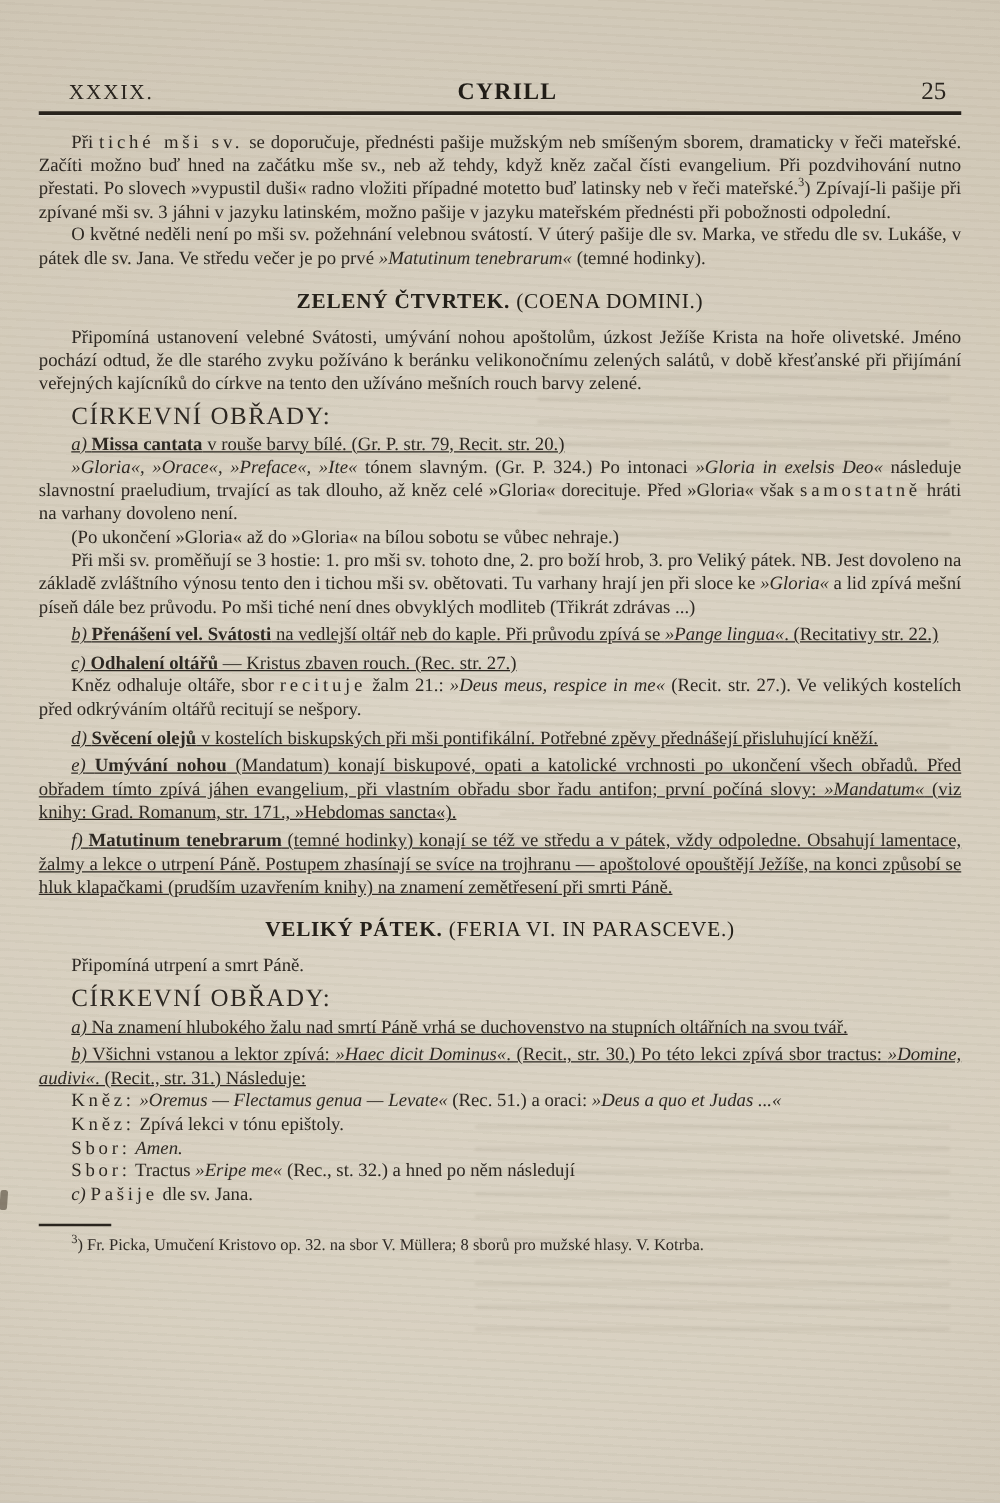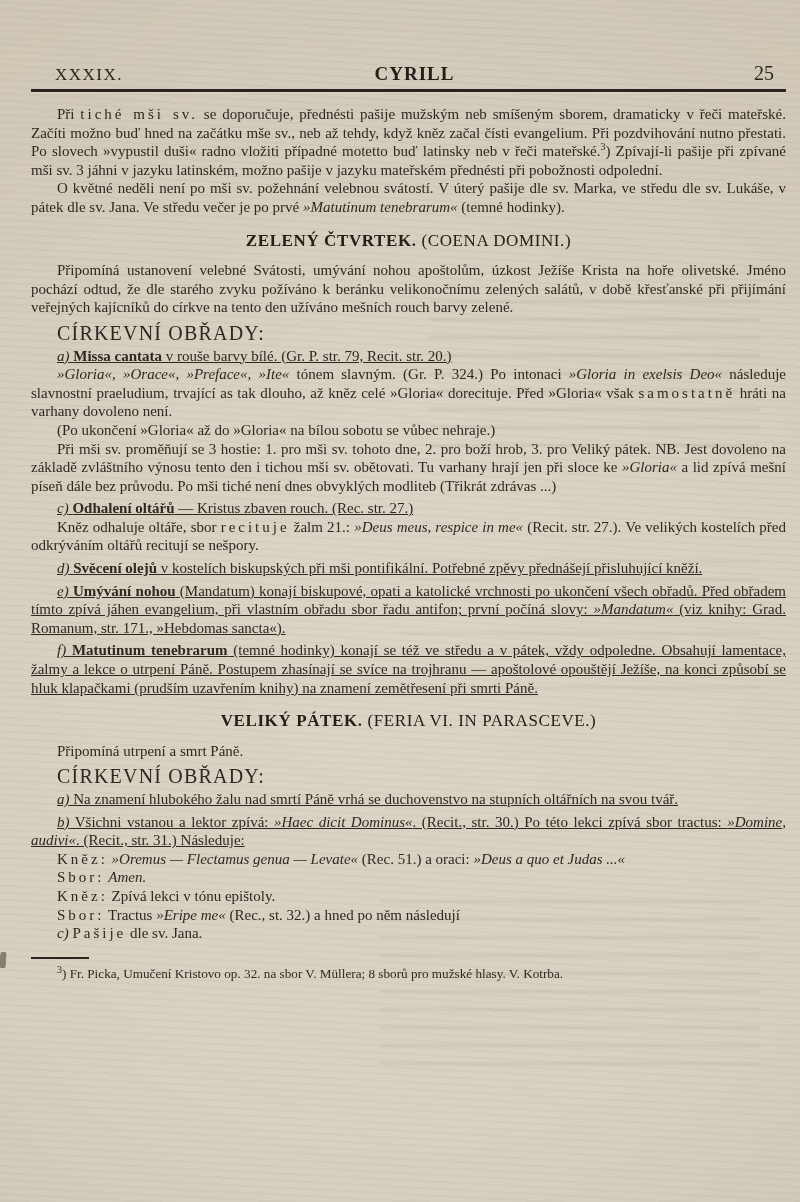--- a/index.html
+++ b/index.html
@@ -16,21 +16,21 @@
     background:
       repeating-linear-gradient(3deg, rgba(120,105,80,0.035) 0 2px, rgba(0,0,0,0) 2px 7px);
     mix-blend-mode:multiply;}
   .bleed{position:absolute;pointer-events:none;filter:blur(1.2px);opacity:0.16;
     background:repeating-linear-gradient(180deg, rgba(95,82,60,0.55) 0 3px, rgba(0,0,0,0) 3px 18px);}
   .bleed.b1{left:430px;top:300px;width:330px;height:160px;}
   .bleed.b2{left:400px;top:560px;width:360px;height:140px;opacity:0.12;}
   .bleed.b3{left:380px;top:900px;width:380px;height:170px;opacity:0.14;}
   .edge-mark{position:absolute;left:0px;top:952px;width:6px;height:16px;background:rgba(70,58,44,0.55);border-radius:2px;transform:rotate(4deg);}
 
-  .content{position:absolute;left:31px;right:14px;top:62px;}
+  .content{position:absolute;left:31px;right:31px;top:62px;}
 
   .header{display:grid;grid-template-columns:1fr auto 1fr;align-items:baseline;padding:0 12px 0 24px;}
   .header .vol{font-size:17px;letter-spacing:1.5px;color:#2a251f;}
   .header .title{font-size:19px;font-weight:bold;letter-spacing:1px;color:#211d17;}
   .header .pn{font-size:20px;justify-self:end;color:#2a251f;}
   .rule{height:0;border-bottom:3px solid #28231c;margin-top:4px;box-shadow:0 1px 0 rgba(255,255,255,0.25);}
 
   .bodytext{margin-top:13px;font-size:15px;line-height:18.6px;text-align:justify;}
   .p{text-indent:26px;}
   .li{text-indent:26px;margin-top:4px;text-decoration:underline;}
@@ -66,33 +66,34 @@
     <div class="bodytext" id="bodytext">
         <div class="p"><span>Při </span><span class="sp">tiché mši sv.</span><span> se doporučuje, přednésti pašije mužským neb smíšeným sborem, dramaticky v řeči mateřské. Začíti možno buď hned na začátku mše sv., neb až tehdy, když kněz začal čísti evangelium. Při pozdvihování nutno přestati. Po slovech »vypustil duši« radno vložiti případné motetto buď latinsky neb v řeči mateřské.</span><span class="sup">3</span><span>) Zpívají-li pašije při zpívané mši sv. 3 jáhni v jazyku latinském, možno pašije v jazyku mateřském přednésti při pobožnosti odpolední.</span></div>
         <div class="p"><span>O květné neděli není po mši sv. požehnání velebnou svátostí. V úterý pašije dle sv. Marka, ve středu dle sv. Lukáše, v pátek dle sv. Jana. Ve středu večer je po prvé </span><span class="i">»Matutinum tenebrarum«</span><span> (temné hodinky).</span></div>
         <div class="h"><span class="b">ZELENÝ ČTVRTEK.</span><span> (COENA DOMINI.)</span></div>
         <div class="p"><span>Připomíná ustanovení velebné Svátosti, umývání nohou apoštolům, úzkost Ježíše Krista na hoře olivetské. Jméno pochází odtud, že dle starého zvyku požíváno k beránku velikonočnímu zelených salátů, v době křesťanské při přijímání veřejných kajícníků do církve na tento den užíváno mešních rouch barvy zelené.</span></div>
         <div class="sh"><span>CÍRKEVNÍ OBŘADY:</span></div>
         <div class="li"><span class="i">a)</span><span> </span><span class="b">Missa cantata</span><span> v rouše barvy bílé.  (Gr. P. str. 79, Recit. str. 20.)</span></div>
         <div class="p"><span class="i">»Gloria«, »Orace«, »Preface«, »Ite«</span><span> tónem slavným. (Gr. P. 324.)  Po intonaci </span><span class="i">»Gloria in exelsis Deo«</span><span> následuje slavnostní praeludium, trvající as tak dlouho, až kněz celé »Gloria« dorecituje. Před »Gloria« však </span><span class="sp">samostatně</span><span> hráti na varhany dovoleno není.</span></div>
         <div class="p"><span>(Po ukončení »Gloria« až do »Gloria« na bílou sobotu se vůbec nehraje.)</span></div>
         <div class="p"><span>Při mši sv. proměňují se 3 hostie: 1. pro mši sv. tohoto dne, 2. pro boží hrob, 3. pro Veliký pátek. NB. Jest dovoleno na základě zvláštního výnosu tento den i tichou mši sv. obětovati. Tu varhany hrají jen při sloce ke </span><span class="i">»Gloria«</span><span> a lid zpívá mešní píseň dále bez průvodu. Po mši tiché není dnes obvyklých modliteb (Třikrát zdrávas ...)</span></div>
+        <div class="li"><span class="i">b)</span><span> </span><span class="b">Přenášení vel. Svátosti</span><span> na vedlejší oltář neb do kaple. Při průvodu zpívá se </span><span class="i">»Pange lingua«</span><span>. (Recitativy str. 22.)</span></div>
         <div class="li"><span class="i">c)</span><span> </span><span class="b">Odhalení oltářů</span><span> — Kristus zbaven rouch.  (Rec. str. 27.)</span></div>
         <div class="p"><span>Kněz odhaluje oltáře, sbor </span><span class="sp">recituje</span><span> žalm 21.: </span><span class="i">»Deus meus, respice in me«</span><span> (Recit. str. 27.). Ve velikých kostelích před odkrýváním oltářů recitují se nešpory.</span></div>
         <div class="li"><span class="i">d)</span><span> </span><span class="b">Svěcení olejů</span><span> v kostelích biskupských při mši pontifikální. Potřebné zpěvy přednášejí přisluhující kněží.</span></div>
         <div class="li"><span class="i">e)</span><span> </span><span class="b">Umývání nohou</span><span> (Mandatum) konají biskupové, opati a katolické vrchnosti po ukončení všech obřadů. Před obřadem tímto zpívá jáhen evangelium, při vlastním obřadu sbor řadu antifon; první počíná slovy: </span><span class="i">»Mandatum«</span><span> (viz knihy: Grad. Romanum, str. 171., »Hebdomas sancta«).</span></div>
         <div class="li"><span class="i">f)</span><span> </span><span class="b">Matutinum tenebrarum</span><span> (temné hodinky) konají se též ve středu a v pátek, vždy odpoledne. Obsahují lamentace, žalmy a lekce o utrpení Páně. Postupem zhasínají se svíce na trojhranu — apoštolové opouštějí Ježíše, na konci způsobí se hluk klapačkami (prudším uzavřením knihy) na znamení zemětřesení při smrti Páně.</span></div>
         <div class="h"><span class="b">VELIKÝ PÁTEK.</span><span> (FERIA VI. IN PARASCEVE.)</span></div>
         <div class="p"><span>Připomíná utrpení a smrt Páně.</span></div>
         <div class="sh"><span>CÍRKEVNÍ OBŘADY:</span></div>
         <div class="li"><span class="i">a)</span><span> Na znamení hlubokého žalu nad smrtí Páně vrhá se duchovenstvo na stupních oltářních na svou tvář.</span></div>
         <div class="li"><span class="i">b)</span><span> Všichni vstanou a lektor zpívá: </span><span class="i">»Haec dicit Dominus«</span><span>. (Recit., str. 30.)  Po této lekci zpívá sbor tractus: </span><span class="i">»Domine, audivi«</span><span>. (Recit., str. 31.)  Následuje:</span></div>
         <div class="p"><span class="sp">Kněz:</span><span> </span><span class="i">»Oremus — Flectamus genua — Levate«</span><span> (Rec. 51.) a oraci: </span><span class="i">»Deus a quo et Judas ...«</span></div>
+        <div class="p"><span class="sp">Kněz:</span><span> Zpívá lekci v tónu epištoly.</span></div>
         <div class="p"><span class="sp">Sbor:</span><span> </span><span class="i">Amen.</span></div>
-        <div class="p"><span class="sp">Kněz:</span><span> Zpívá lekci v tónu epištoly.</span></div>
         <div class="p"><span class="sp">Sbor:</span><span> Tractus </span><span class="i">»Eripe me«</span><span> (Rec., st. 32.) a hned po něm následují</span></div>
         <div class="p"><span class="i">c)</span><span> </span><span class="sp">Pašije</span><span> dle sv. Jana.</span></div>
       </div>
 
     <div class="footnote">
       <div class="footnote-rule"></div>
       <div class="footnote-text"><span class="sup">3</span><span>) Fr. Picka, Umučení Kristovo op. 32. na sbor V. Müllera;  8 sborů pro mužské hlasy.  V. Kotrba.</span></div>
     </div>
   </div>
 </div>

